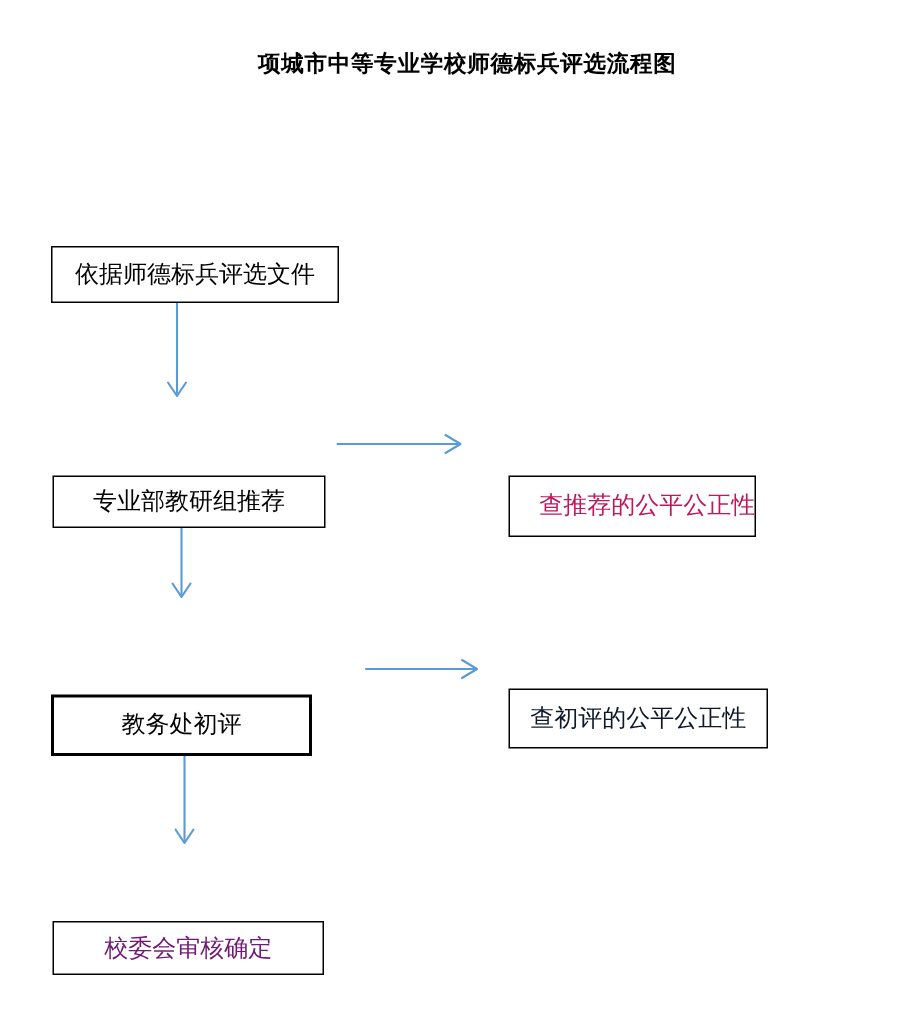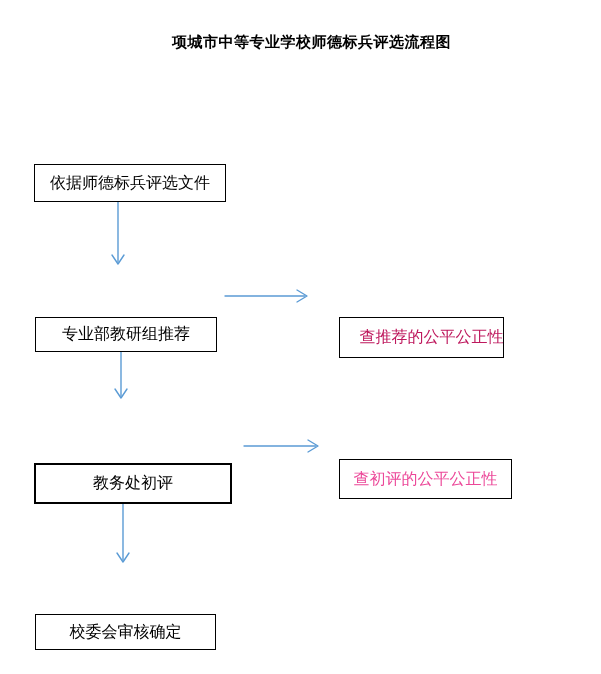--- a/index.html
+++ b/index.html
@@ -34,21 +34,21 @@
     justify-content: center;
     font-size: 16px;
     color: #000000;
     box-sizing: border-box;
     white-space: nowrap;
     margin-top: 36px;
   }
   #node-basis            { left: 34px;  top: 128px; width: 192px; height: 38px; }
   #node-recommend        { left: 35px;  top: 281px; width: 182px; height: 35px; }
   #node-check-recommend  { left: 339px; top: 281px; width: 165px; height: 41px; }
-  #node-initial-review   { left: 34px;  top: 427px; width: 198px; height: 41px; border-width: 2px; }
+  #node-initial-review   { left: 34px;  top: 427px; width: 174px; height: 41px; border-width: 2px; }
   #node-check-initial    { left: 339px; top: 423px; width: 173px; height: 40px; }
   #node-final            { left: 35px;  top: 578px; width: 181px; height: 36px; }
   svg.arrows {
     position: absolute; left: 0; top: 0;
     width: 601px; height: 674px;
     pointer-events: none;
   }
   svg.arrows g.arrow { fill: none; stroke-width: 1.4; stroke-linecap: round; stroke-linejoin: round; }
 </style>
 </head>
@@ -82,17 +82,17 @@
   </svg>
 
   <div class="node" id="node-basis" style="border-color: rgb(0, 0, 0); color: rgb(0, 0, 0);">依据师德标兵评选文件</div>
 
   <div class="node" id="node-recommend" style="border-color: rgb(0, 0, 0); color: rgb(0, 0, 0);">专业部教研组推荐</div>
 
   <div class="node" id="node-check-recommend" style="border-color: rgb(0, 0, 0); color: #be185d; padding-left: 20px;">查推荐的公平公正性</div>
 
   <div class="node" id="node-initial-review" style="border-color: rgb(0, 0, 0); color: rgb(0, 0, 0);">教务处初评</div>
 
-  <div class="node" id="node-check-initial" style="border-color: rgb(0, 0, 0); color: #ec4899;">查初评的公平公正性</div>
+  <div class="node" id="node-check-initial" style="border-color: rgb(0, 0, 0); color: #0f172a;">查初评的公平公正性</div>
 
-  <div class="node" id="node-final" style="border-color: rgb(0, 0, 0); color: #000000;">校委会审核确定</div>
+  <div class="node" id="node-final" style="border-color: rgb(0, 0, 0); color: #701a75;">校委会审核确定</div>
 
 </div>
 
 </body></html>

